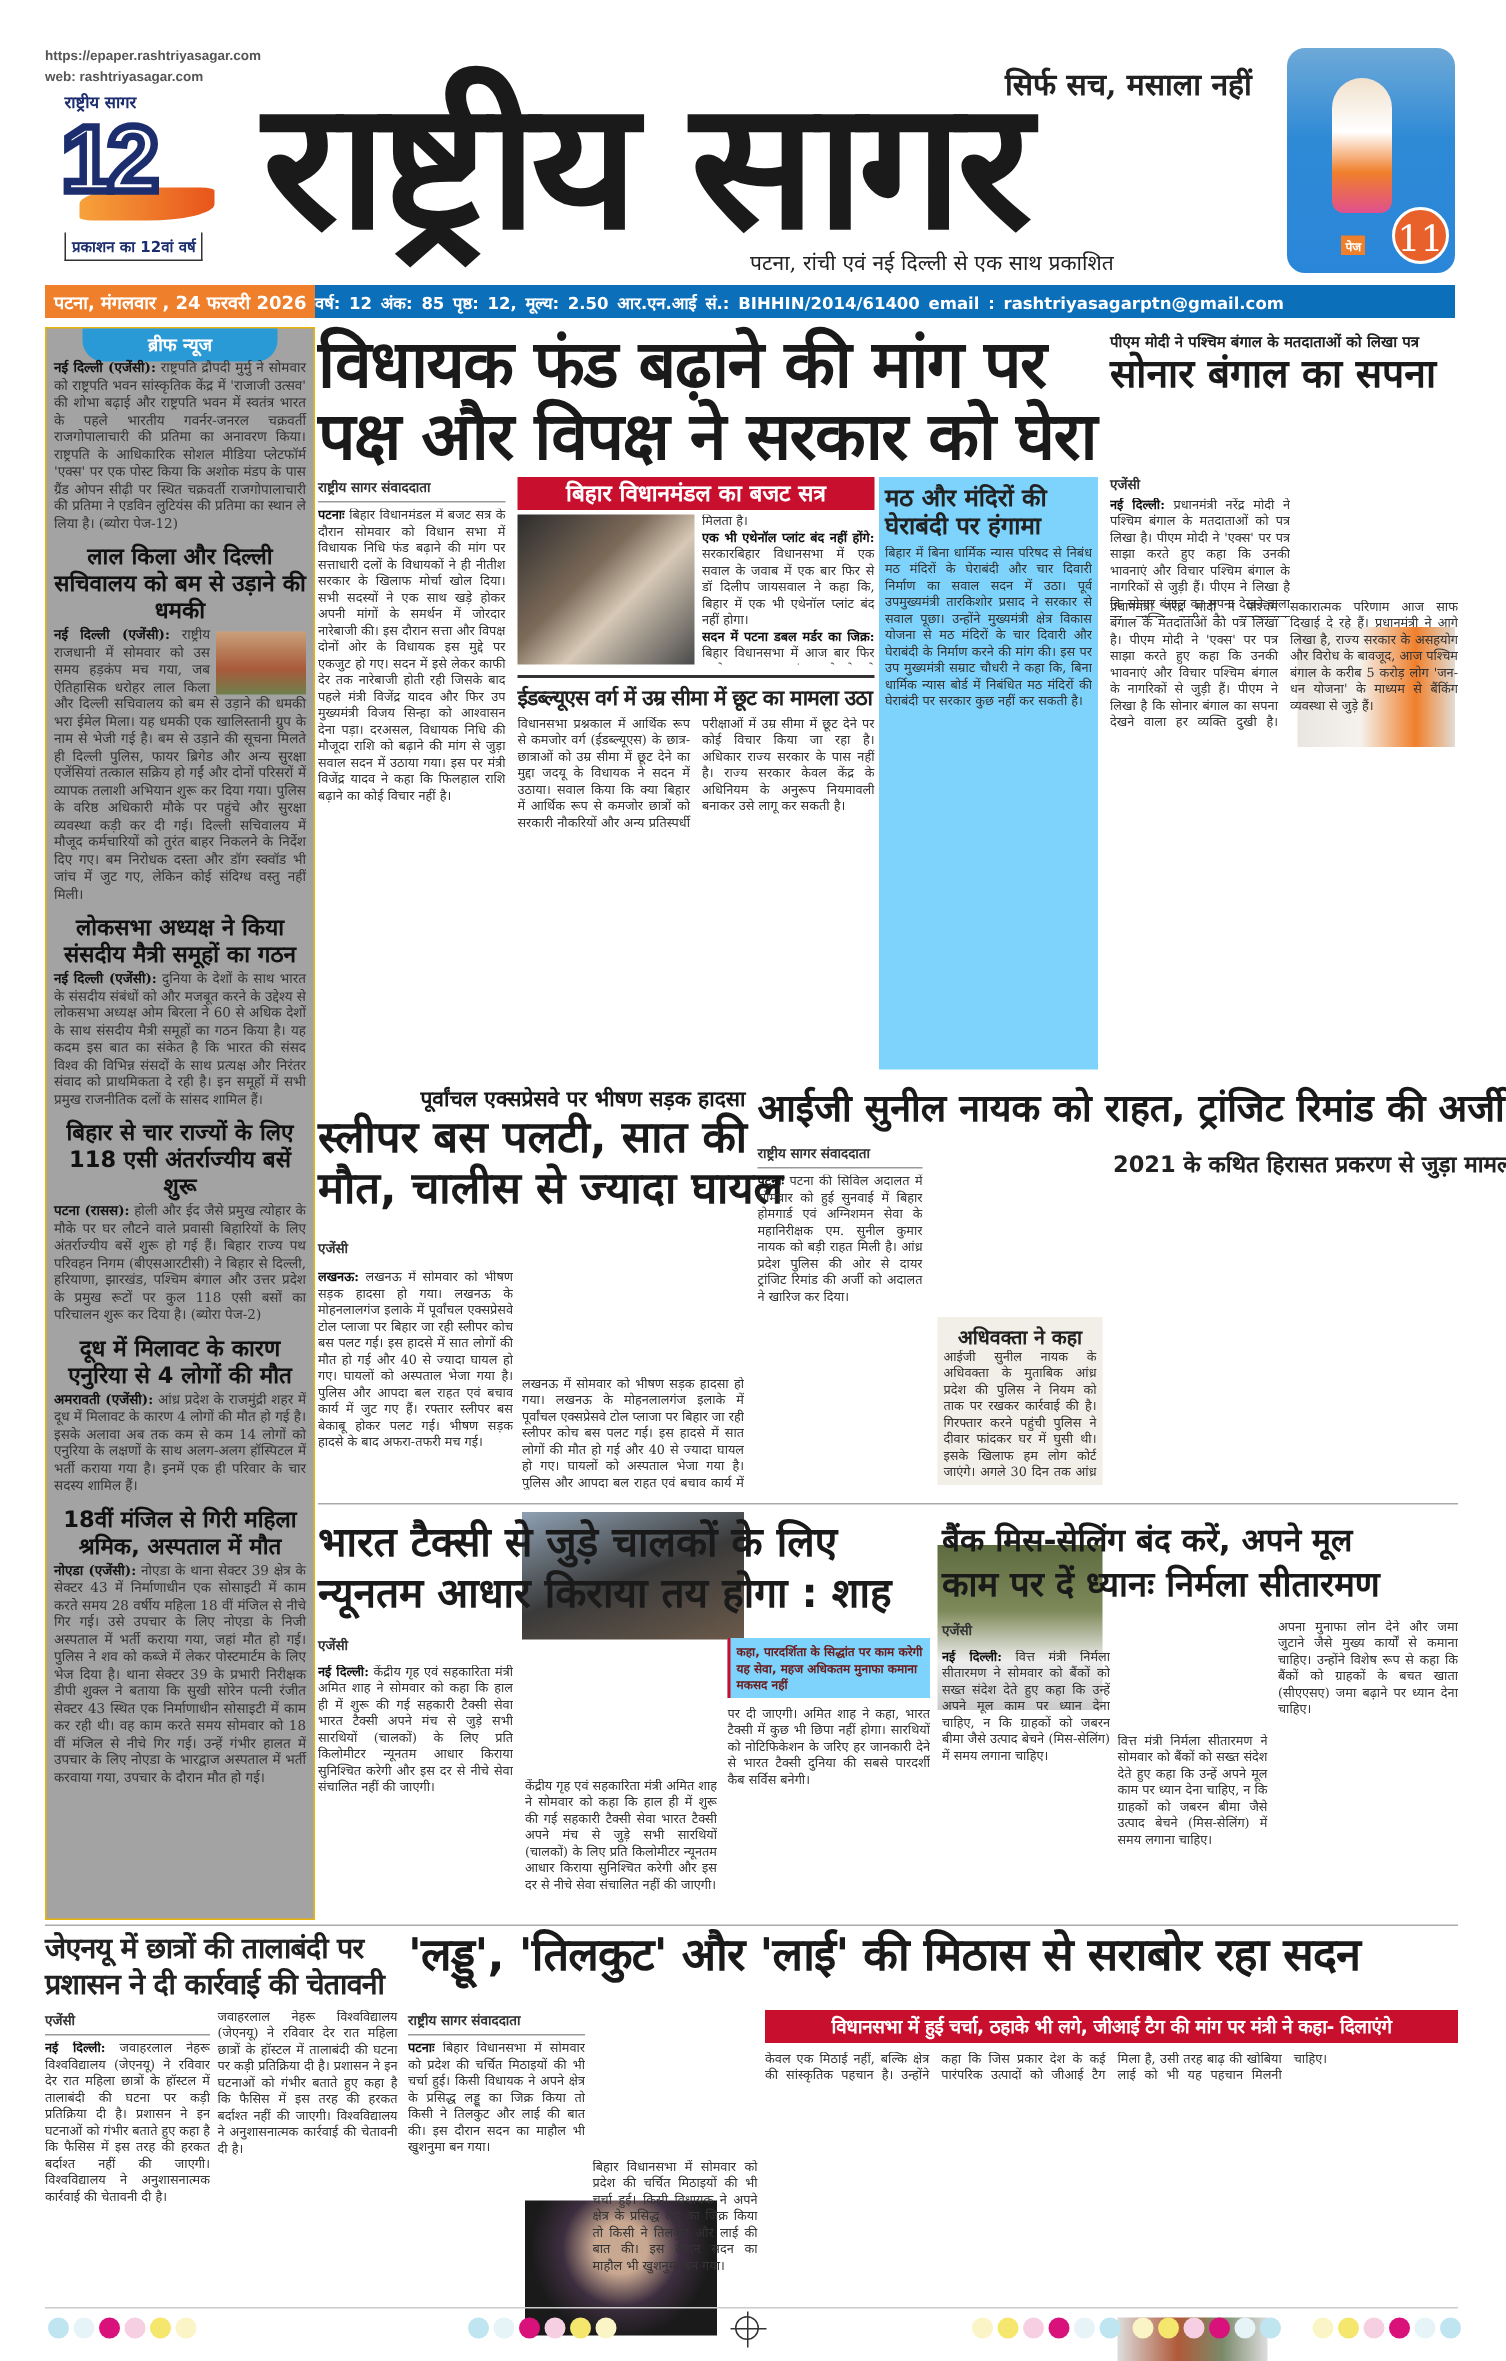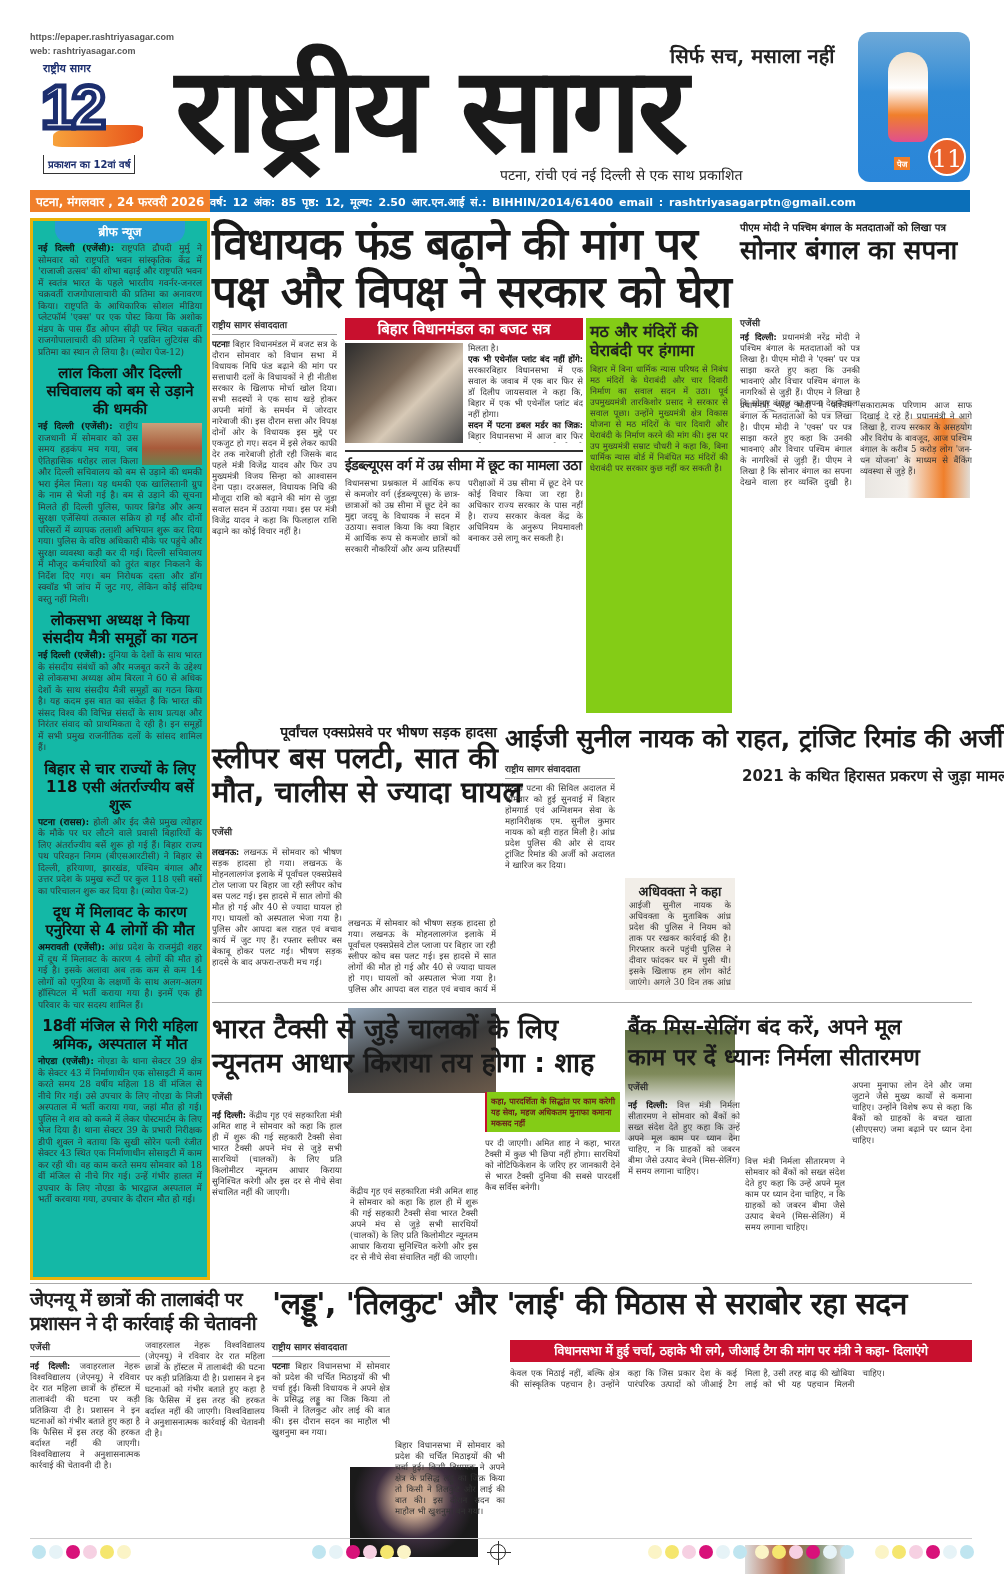--- a/index.html
+++ b/index.html
@@ -14,35 +14,35 @@
 .masthead{left:175px;top:40px;width:540px;height:140px;font:900 118px "DejaVu Sans",sans-serif;color:#1a1a1a;line-height:140px;letter-spacing:-4px;white-space:nowrap;transform:scaleX(1.05);transform-origin:left}
 .tagline{left:670px;top:42px;font:bold 20px "DejaVu Serif",serif;color:#222}
 .subline{left:500px;top:165px;font:14px "DejaVu Serif",serif;color:#222}
 .promo{left:858px;top:32px;width:112px;height:150px;border-radius:12px;background:linear-gradient(180deg,#6ea9d8 0%,#2f8ad6 40%,#2a86d9 100%);overflow:hidden}
 .promo .player{position:absolute;left:30px;top:20px;width:40px;height:90px;background:linear-gradient(#f1e1cc,#fff 40%,#f07f2b 70%,#e0508e);border-radius:20px 20px 8px 8px}
 .promo .pg{position:absolute;right:4px;bottom:6px;width:38px;height:38px;border-radius:50%;background:#e8612a;color:#fff;font:24px "DejaVu Serif",serif;text-align:center;line-height:38px;border:2px solid #fff}
 .promo .pgl{position:absolute;left:36px;bottom:12px;background:#f07f2b;color:#fff;font:bold 8px "DejaVu Sans",sans-serif;padding:1px 3px}
 .infobar{left:30px;top:190px;width:940px;height:22px;background:#0b6fb9;display:flex;align-items:center}
 .infobar .date{background:#f07f2b;color:#fff;height:22px;width:180px;font:bold 12px "DejaVu Sans",sans-serif;display:flex;align-items:center;padding-left:6px}
 .infobar .meta{color:#fff;font:bold 11px "DejaVu Sans",sans-serif;white-space:nowrap;word-spacing:2px}
-.col-l{left:30px;top:218px;width:180px;height:1062px;border:3px solid #eab308;background:#14b8a6}
+.col-l{left:30px;top:218px;width:180px;height:1062px;border:1px solid #eab308;background:#a3a3a3}
 .brief-tab{margin:0 auto;width:130px;height:22px;background:#2a9ad6;border-radius:0 0 14px 14px;color:#fff;font:bold 12px "DejaVu Sans",sans-serif;text-align:center;line-height:22px}
 .bh{font:bold 15px "DejaVu Sans",sans-serif;text-align:center;line-height:18px;color:#111;margin:6px 4px 3px}
 .bt{font:9px "DejaVu Serif",serif;line-height:11.5px;color:#333;text-align:justify;padding:0 5px}
 .bt b{color:#111}
 .thumb{float:right;width:60px;height:42px;margin:2px 0 2px 4px;background:linear-gradient(#c9a07a,#a85a3a 60%,#6e7f4c)}
 .h-big{font:900 44px "DejaVu Sans",sans-serif;color:#1a1a1a;line-height:48px;letter-spacing:-1px;white-space:nowrap}
 .h-med{font:bold 30px "DejaVu Sans",sans-serif;color:#1a1a1a;line-height:34px;white-space:nowrap}
 .kicker{font:bold 14px "DejaVu Sans",sans-serif;color:#1a1a1a;white-space:nowrap}
 .byline{font:bold 9px "DejaVu Sans",sans-serif;color:#333;border-bottom:1px solid #999;padding-bottom:3px}
 .txt{font:8.5px "DejaVu Serif",serif;line-height:11px;color:#333;text-align:justify}
 .txt b{color:#111}
 .redbar{background:#c8102e;color:#fff;font:bold 16px "DejaVu Sans",sans-serif;text-align:center;line-height:26px;white-space:nowrap}
 .photo{background:#888;overflow:hidden;position:relative}
-.boxed{background:#84cc16;padding:4px}
+.boxed{background:#7dd3fc;padding:4px}
 .rule{height:2px;background:#333}
 .dots{top:1545px;display:flex;gap:3px}
 .dot{width:14px;height:14px;border-radius:50%}
 .reg{left:490px;top:1544px;width:16px;height:16px;border:1px solid #333;border-radius:50%}
 .reg:before{content:"";position:absolute;left:7px;top:-4px;width:1px;height:24px;background:#333}
 .reg:after{content:"";position:absolute;left:-4px;top:7px;width:24px;height:1px;background:#333}
 </style>
 </head>
 <body>
 

